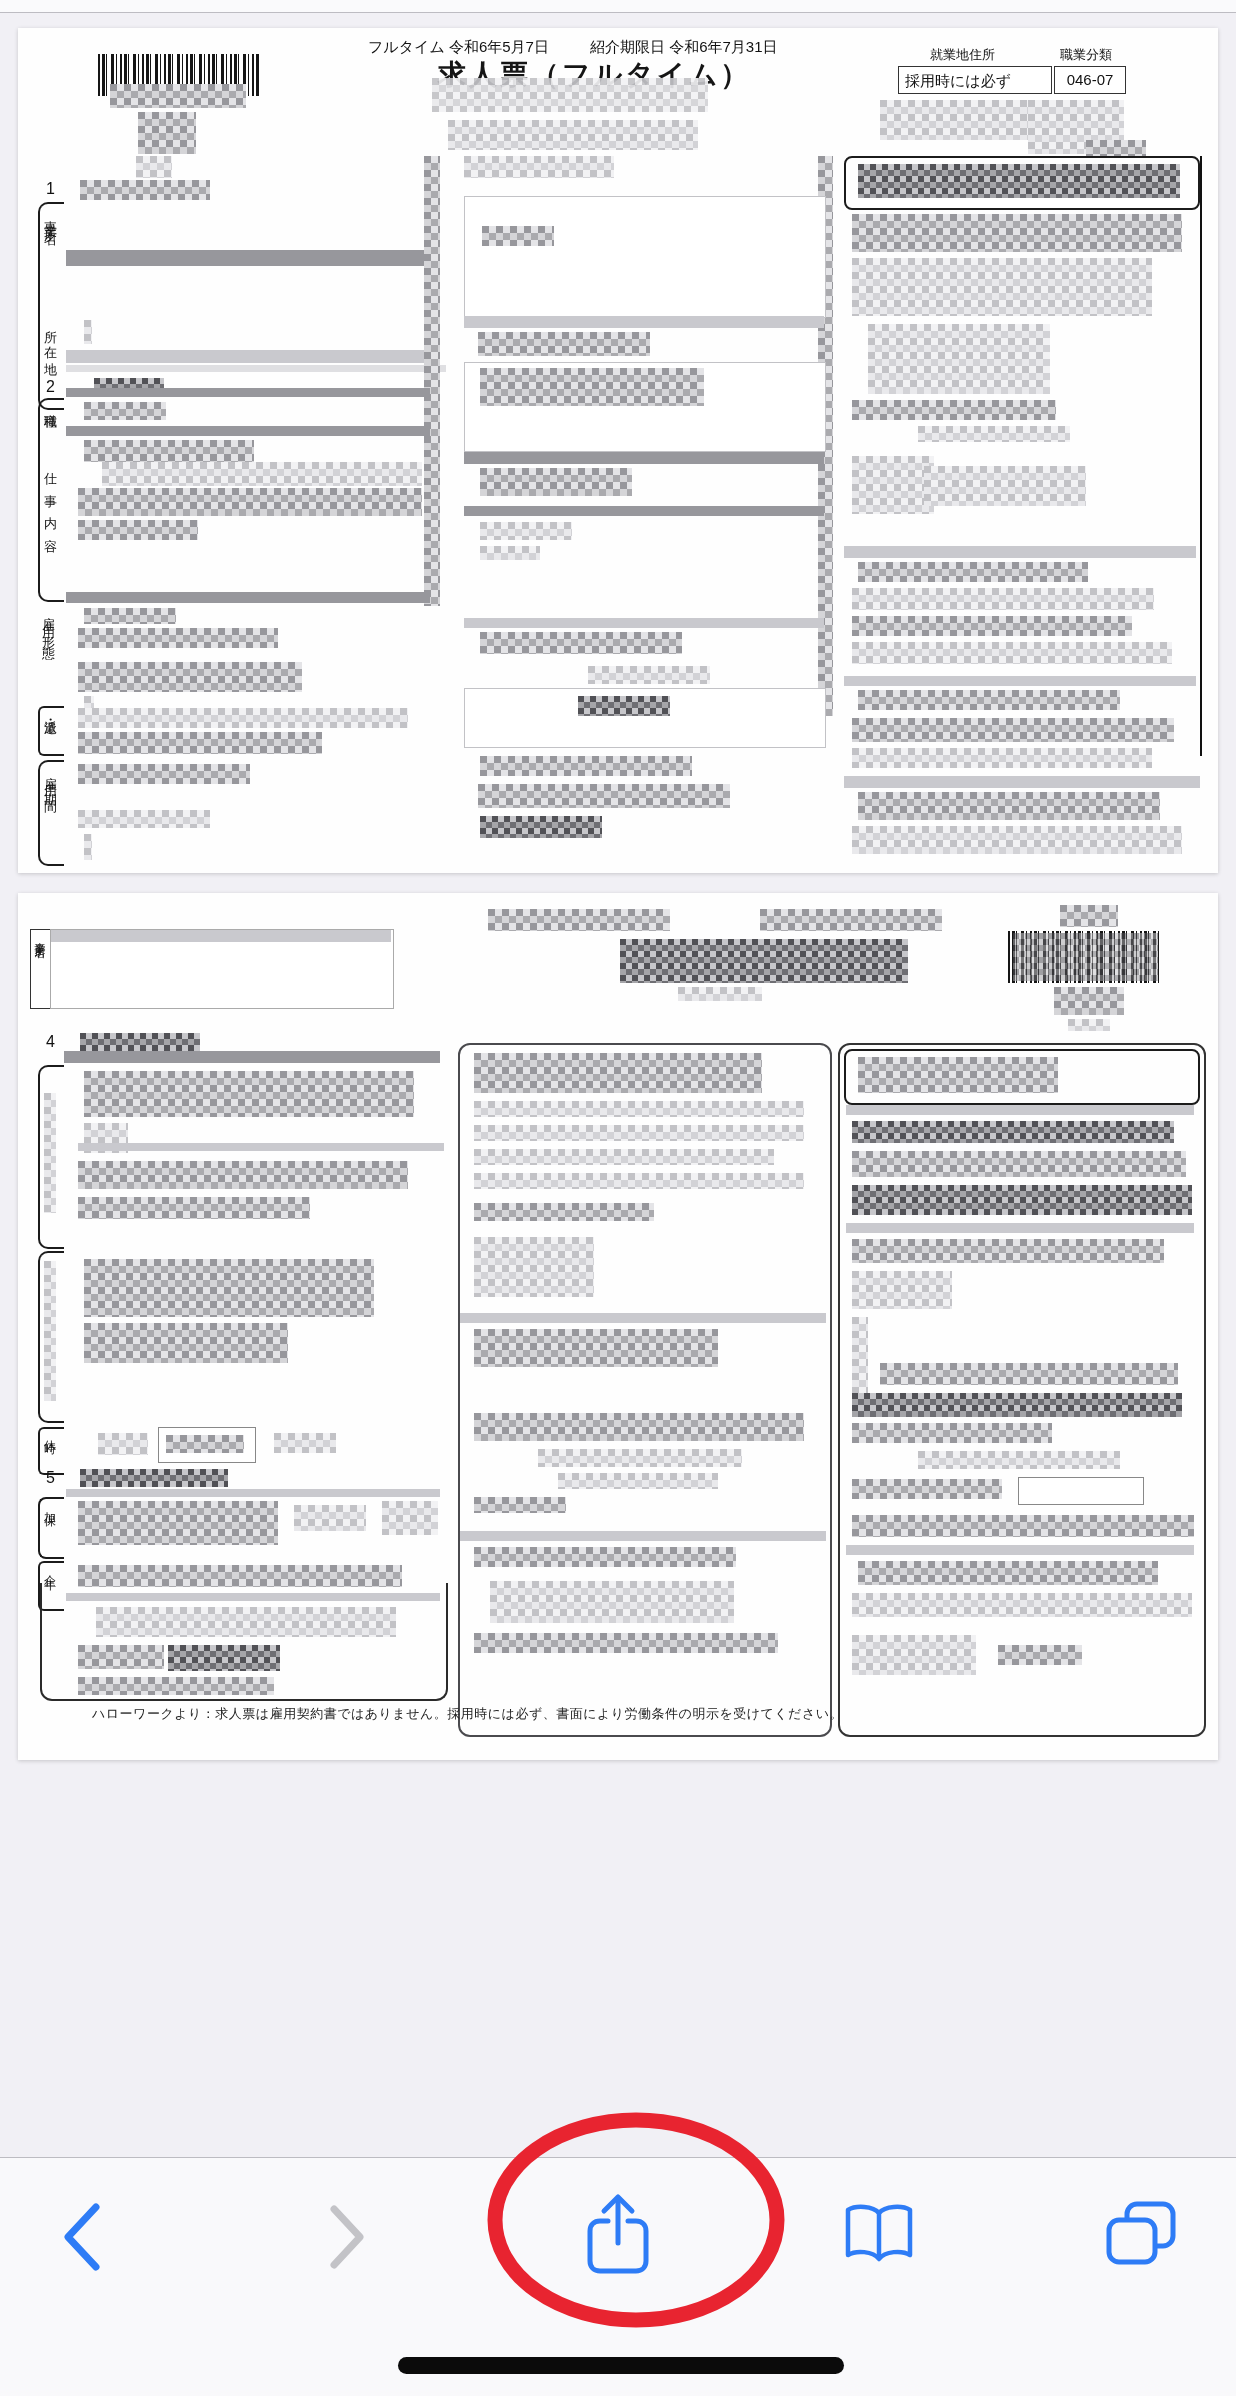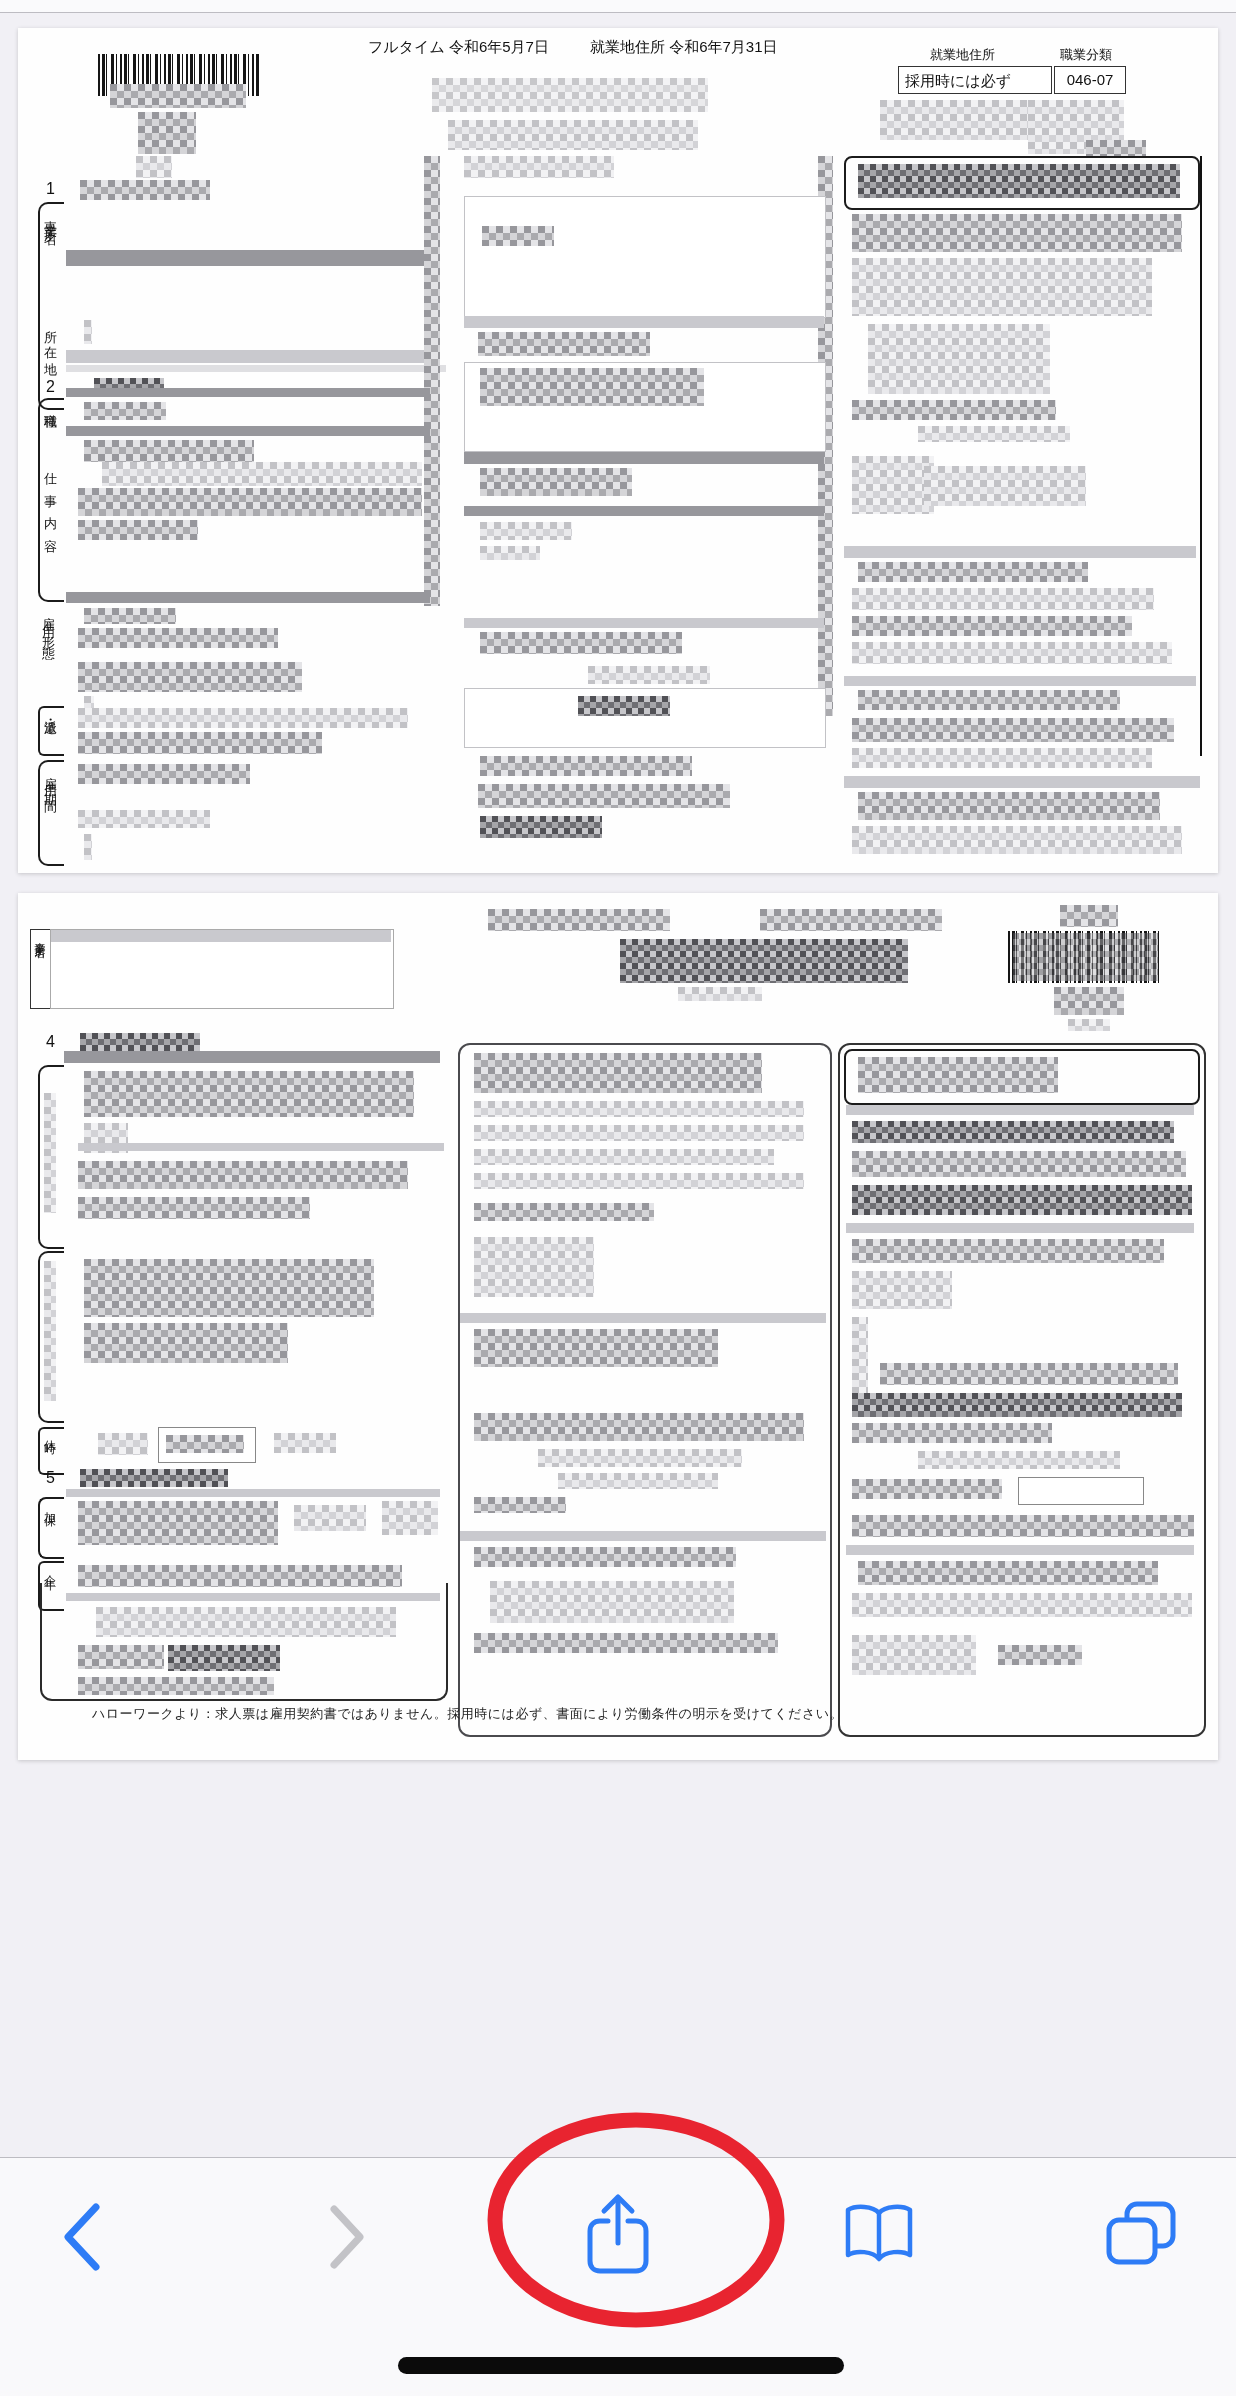--- a/index.html
+++ b/index.html
@@ -58,22 +58,23 @@
 
 <div class="card" style="top:28px;height:845px;">
 
   <div class="abs lbl" style="left:104px;top:8px;margin-top:40px;">求人番号</div>
   <div class="barcode" style="left:80px;top:26px;width:162px;height:42px;"></div>
   <i class="px p2" style="left:92px;top:56px;width:136px;height:24px;"></i>
   <i class="px p2" style="left:120px;top:84px;width:58px;height:42px;"></i>
   <i class="px" style="left:118px;top:128px;width:36px;height:22px;"></i>
 
   <div class="abs smalltext" style="left:350px;top:10px;">フルタイム 令和6年5月7日</div>
-  <div class="abs smalltext" style="left:572px;top:10px;">就業地住所 令和6年7月31日</div>
-
+  <div class="abs smalltext" style="left:572px;top:10px;">紹介期限日 令和6年7月31日</div>
+
+  <div class="doc-title" style="left:420px;top:28px;">求人票（フルタイム）</div>
   <i class="px" style="left:414px;top:50px;width:276px;height:34px;opacity:.92;"></i>
   <i class="px" style="left:430px;top:92px;width:250px;height:30px;"></i>
   <i class="px" style="left:446px;top:128px;width:150px;height:22px;"></i>
 
   <div class="abs lbl" style="left:912px;top:18px;">就業地住所</div>
   <div class="thinbox" style="left:880px;top:38px;width:152px;height:26px;border-color:#333;">
     <span class="abs lbl" style="left:6px;top:5px;font-size:15px;">採用時には必ず</span>
   </div>
   <div class="abs lbl" style="left:1042px;top:18px;">職業分類</div>
   <div class="thinbox" style="left:1036px;top:38px;width:70px;height:26px;border-color:#333;text-align:center;">

